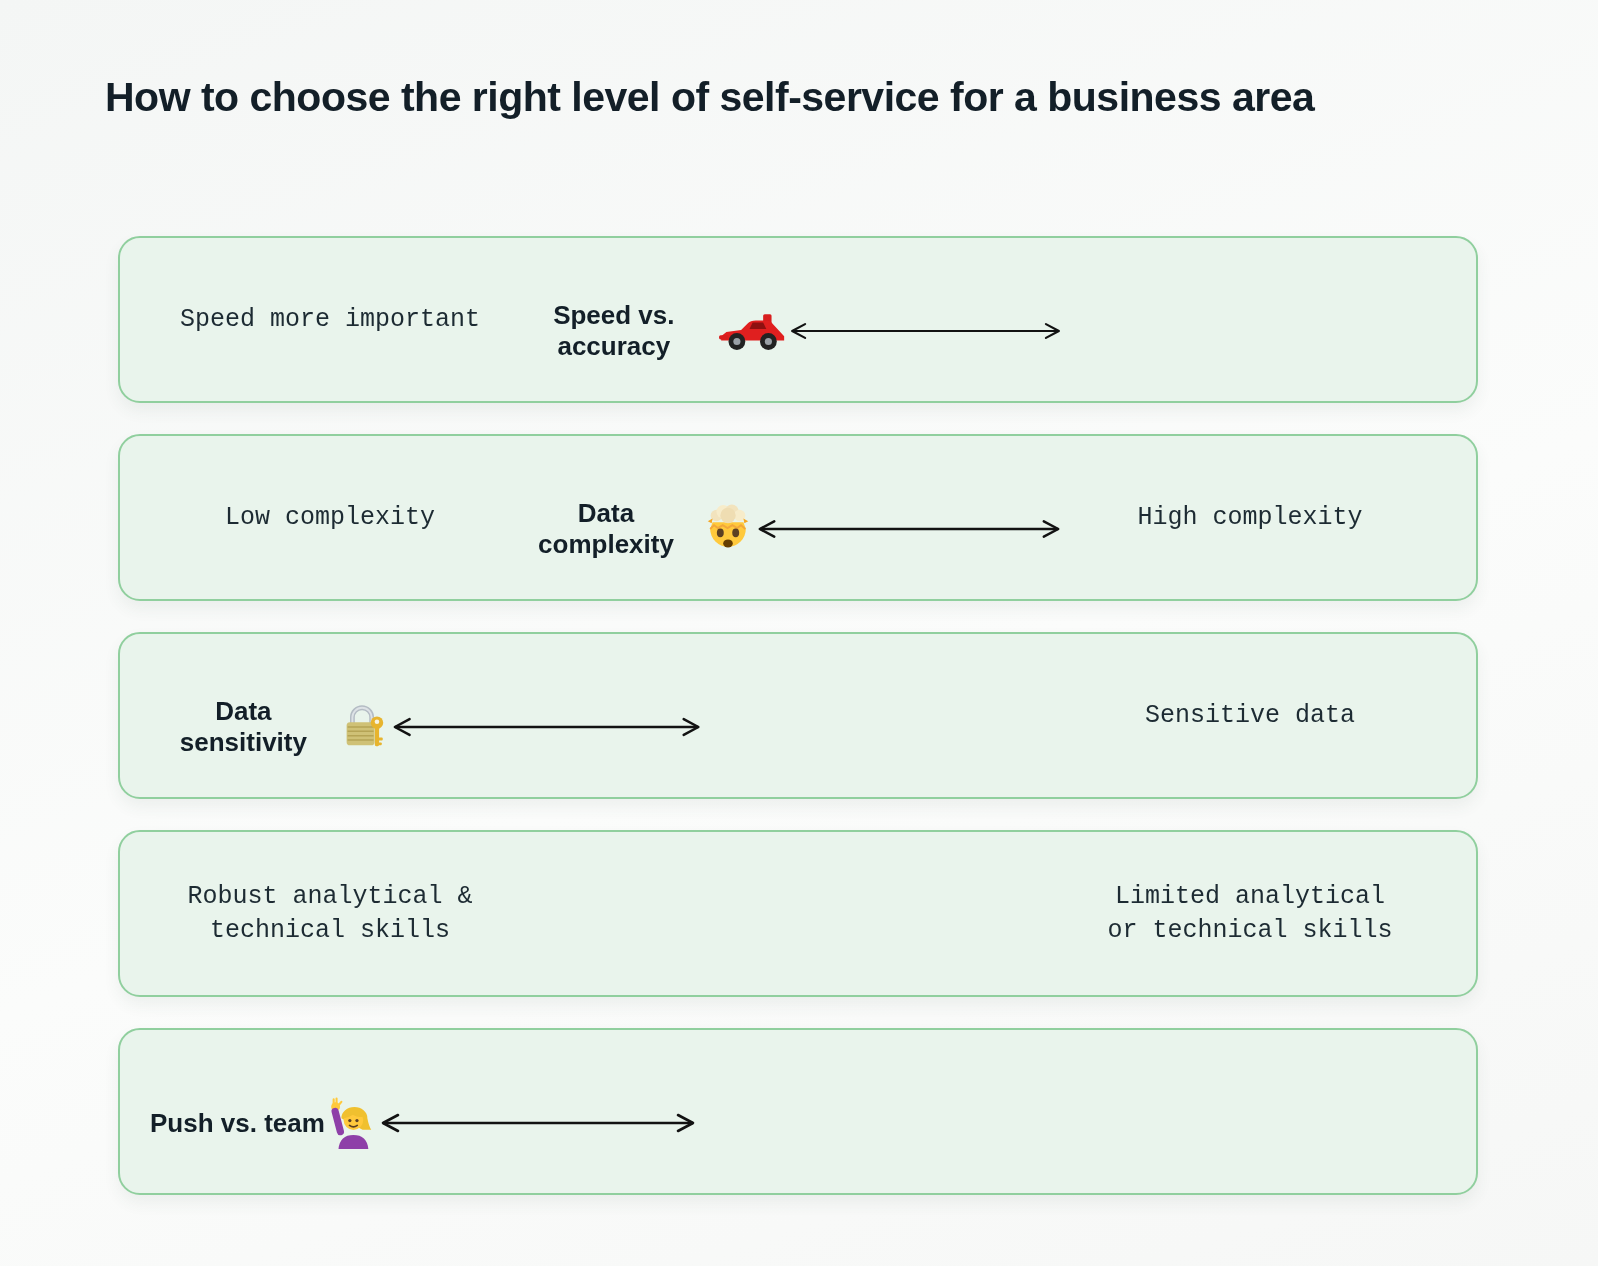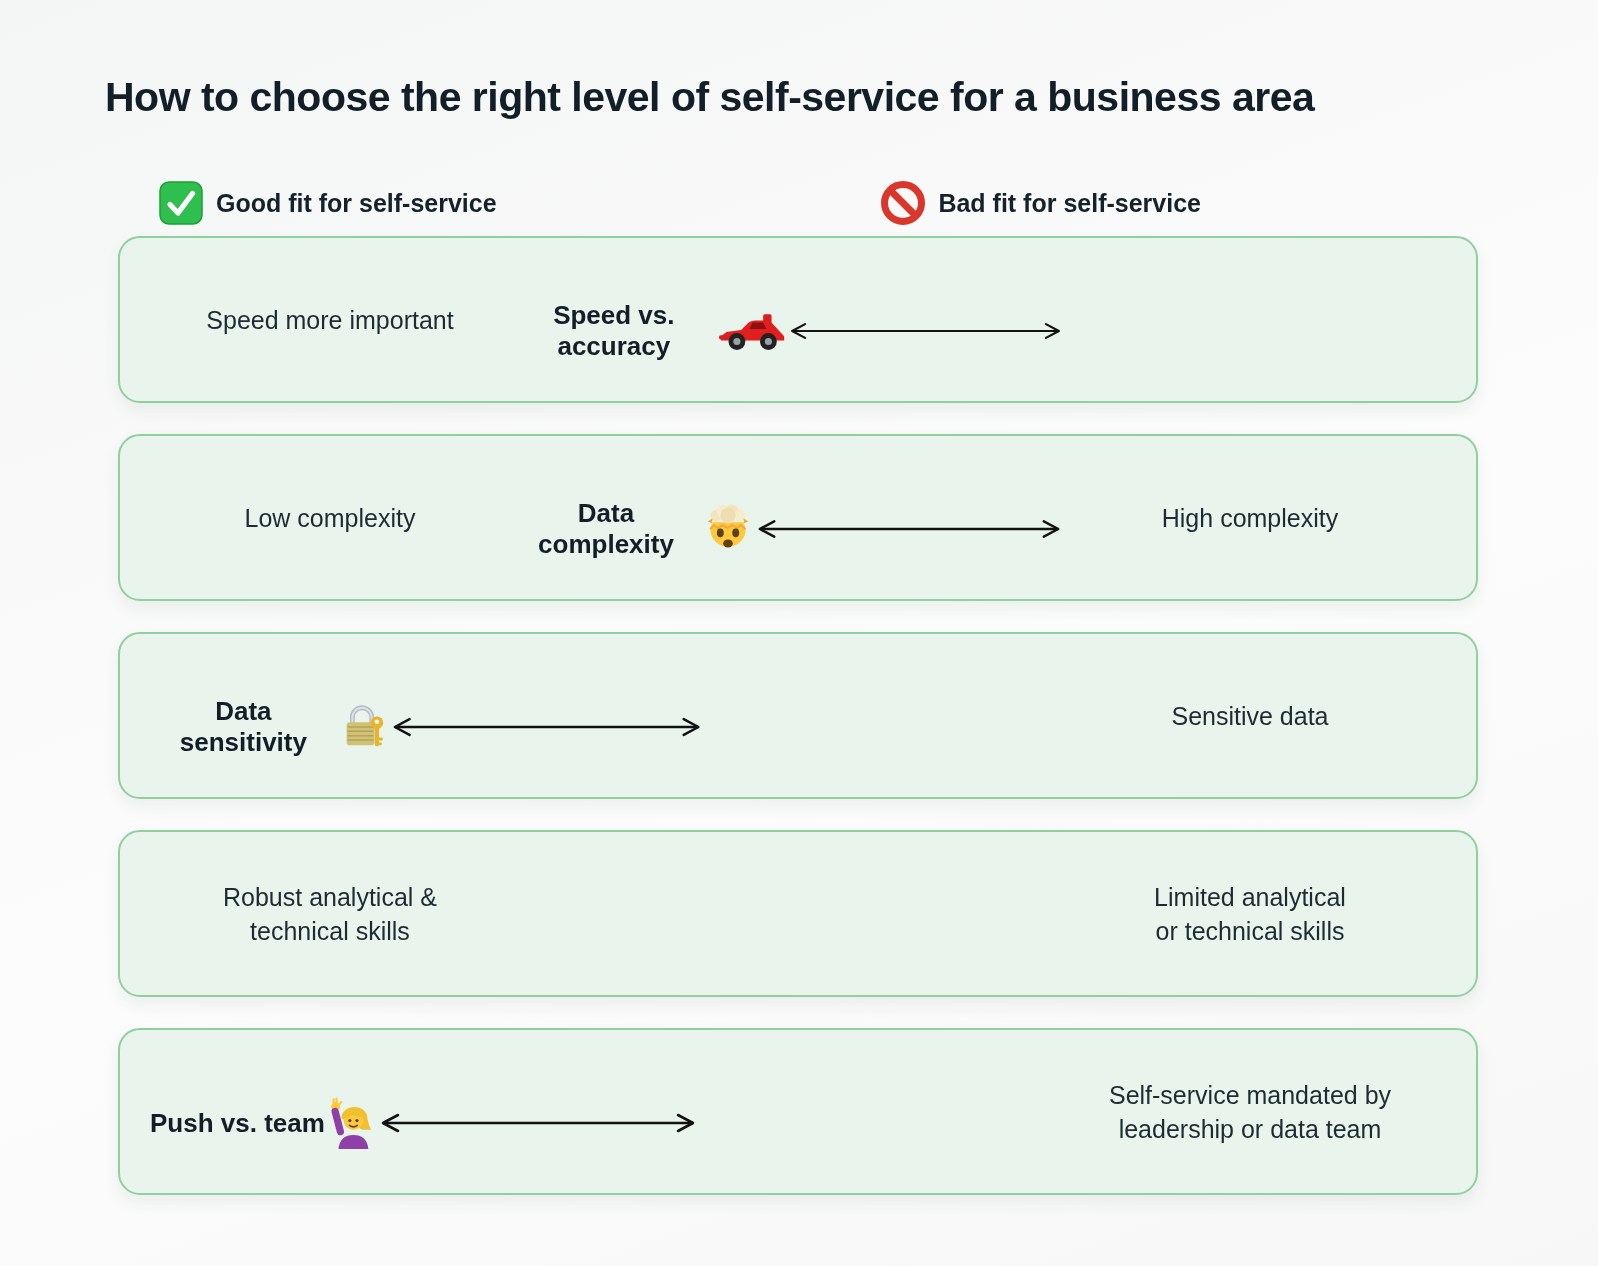--- a/index.html
+++ b/index.html
@@ -54,20 +54,21 @@
   .side {
     width: 360px;
     display: flex;
     align-items: center;
     justify-content: center;
     text-align: center;
     font-size: 25px;
     line-height: 34px;
     color: #1d2b33;
     white-space: pre-line;
+    font-family: Liberation Mono, monospace;
   }
   .side.right { margin-left: auto; width: 372px; }
   .center {
     width: 554px;
     display: flex;
     flex-direction: row;
     align-items: center;
     padding-top: 23px;
   }
   .card-title {
@@ -88,41 +89,20 @@
   .emoji svg.wide { height: 42px; }
   .arrow-svg { width: 322px; height: 22px; display: block; }
 </style>
 </head>
 <body>
 
 <div class="page">
 
   <h1 class="page-title">How to choose the right level of self-service for a business area</h1>
 
-  <div class="legend">
-    <div class="legend-item good">
-      <span class="legend-icon">
-          <svg viewBox="0 0 46 46" xmlns="http://www.w3.org/2000/svg">
-            <rect x="2" y="2" width="42" height="42" rx="9" fill="#2fbf4e"></rect>
-            <rect x="2" y="2" width="42" height="42" rx="9" fill="none" stroke="#1e9e3a" stroke-width="1.5"></rect>
-            <path d="M12 24.5 L20 33 L34.5 13.5" stroke="#ffffff" stroke-width="5.2" fill="none" stroke-linecap="round" stroke-linejoin="round"></path>
-          </svg>
-        </span>
-      <span class="legend-label">Good fit for self-service</span>
-    </div>
-    <div class="legend-item bad">
-      <span class="legend-icon">
-          <svg viewBox="0 0 46 46" xmlns="http://www.w3.org/2000/svg">
-            <circle cx="23" cy="23" r="18.5" fill="none" stroke="#d9372c" stroke-width="7"></circle>
-            <line x1="10.5" y1="10.5" x2="35.5" y2="35.5" stroke="#d9372c" stroke-width="7"></line>
-          </svg>
-        </span>
-      <span class="legend-label">Bad fit for self-service</span>
-    </div>
-  </div>
 
   <div class="cards" id="cards">
     <section class="card">
       <div class="side left">Speed more important</div>
       <div class="center">
         <div class="card-title">Speed vs. accuracy</div>
         <div class="emoji">
             <svg class="wide" viewBox="0 0 66 40" xmlns="http://www.w3.org/2000/svg">
               <rect x="43" y="4" width="8" height="10" rx="1.5" fill="#d81e1e"></rect>
               <path d="M63 25 L52 13 Q50 10 45 10 L36 10 Q31 10 28 13 L22 19 L8 21 L3 25 L3 29 L63 29 Z" fill="#e01f1f"></path>
@@ -219,18 +199,16 @@
               <path d="M25.5 29.5 q4 3 8 0" stroke="#5c4023" stroke-width="1.8" fill="none" stroke-linecap="round"></path>
               <path d="M14 54 q1.5-14.5 15.5-14.5 q14 0 15.5 14.5 Z" fill="#8e3fa8"></path>
             </svg>
           </div>
         <svg class="arrow-svg" viewBox="0 0 322 22" fill="none" xmlns="http://www.w3.org/2000/svg">
           <line x1="6" y1="11" x2="316" y2="11" stroke="#121212" stroke-width="2.4"></line>
           <path d="M21 3 L6 11 L21 19" stroke="#121212" stroke-width="2.6" stroke-linecap="round" stroke-linejoin="round"></path>
           <path d="M301 3 L316 11 L301 19" stroke="#121212" stroke-width="2.6" stroke-linecap="round" stroke-linejoin="round"></path>
         </svg>
       </div>
-      <div class="side right">Self-service mandated by
-leadership or data team</div>
     </section>
   </div>
 
 </div>
 
 </body></html>

